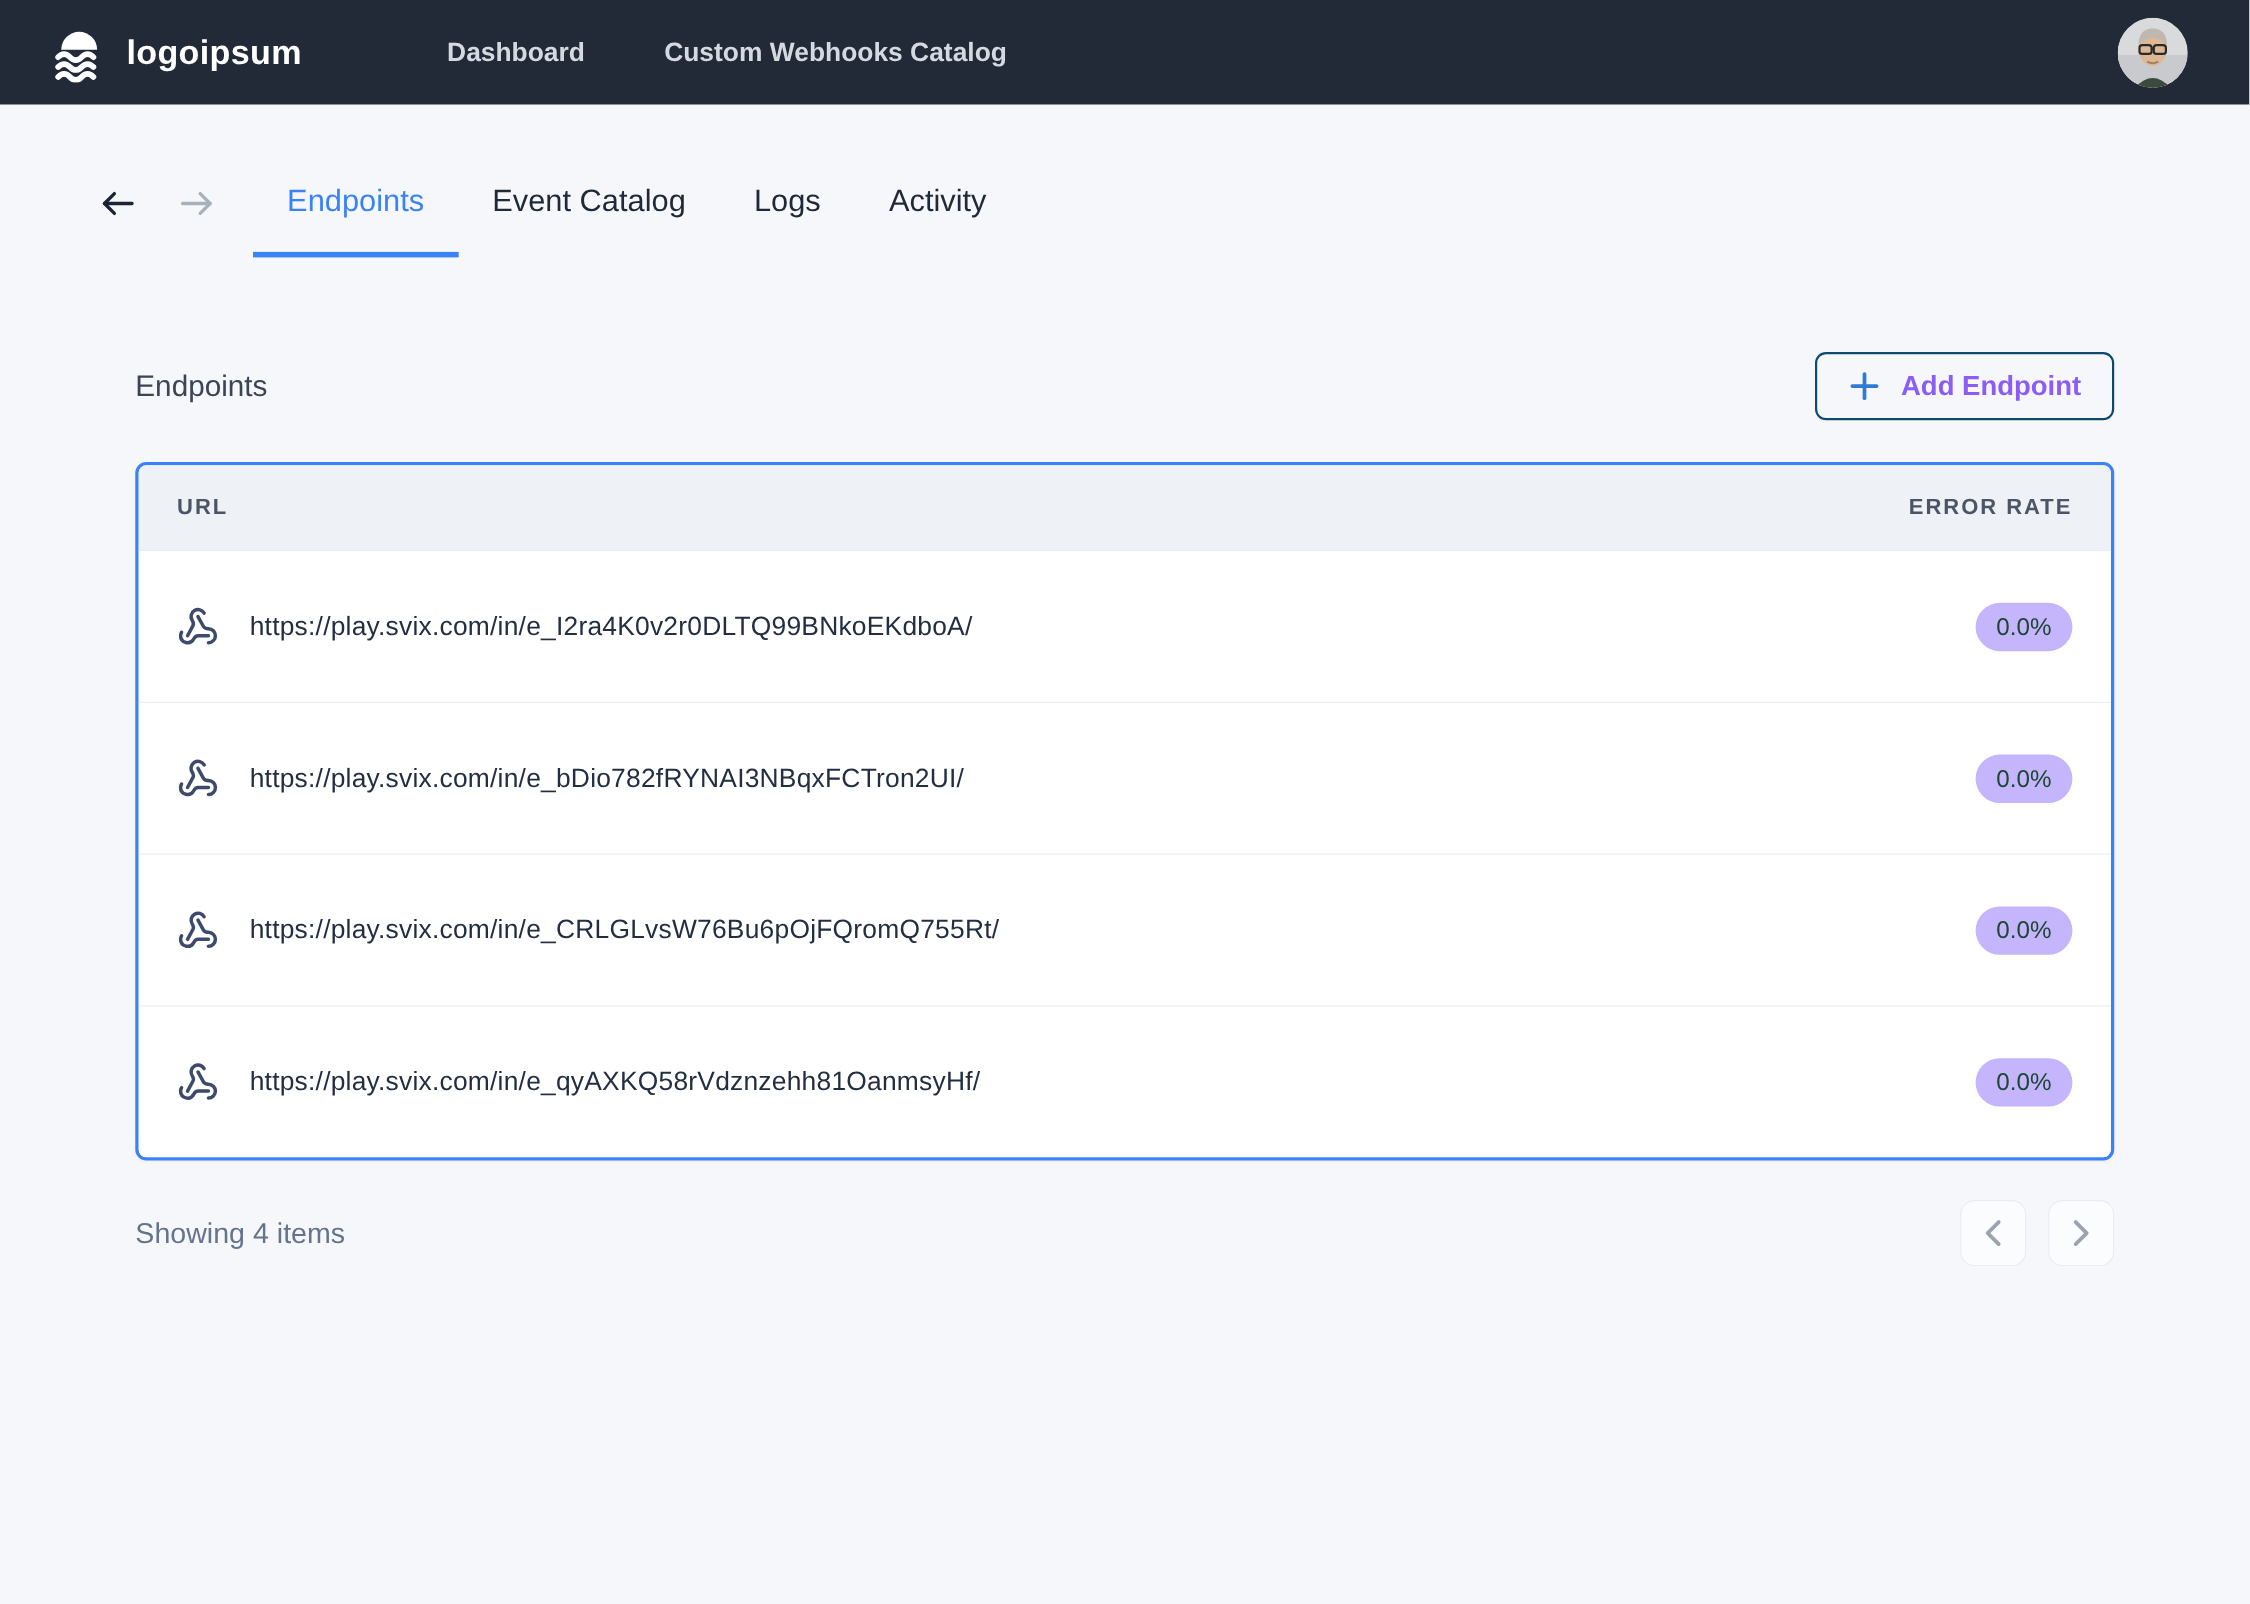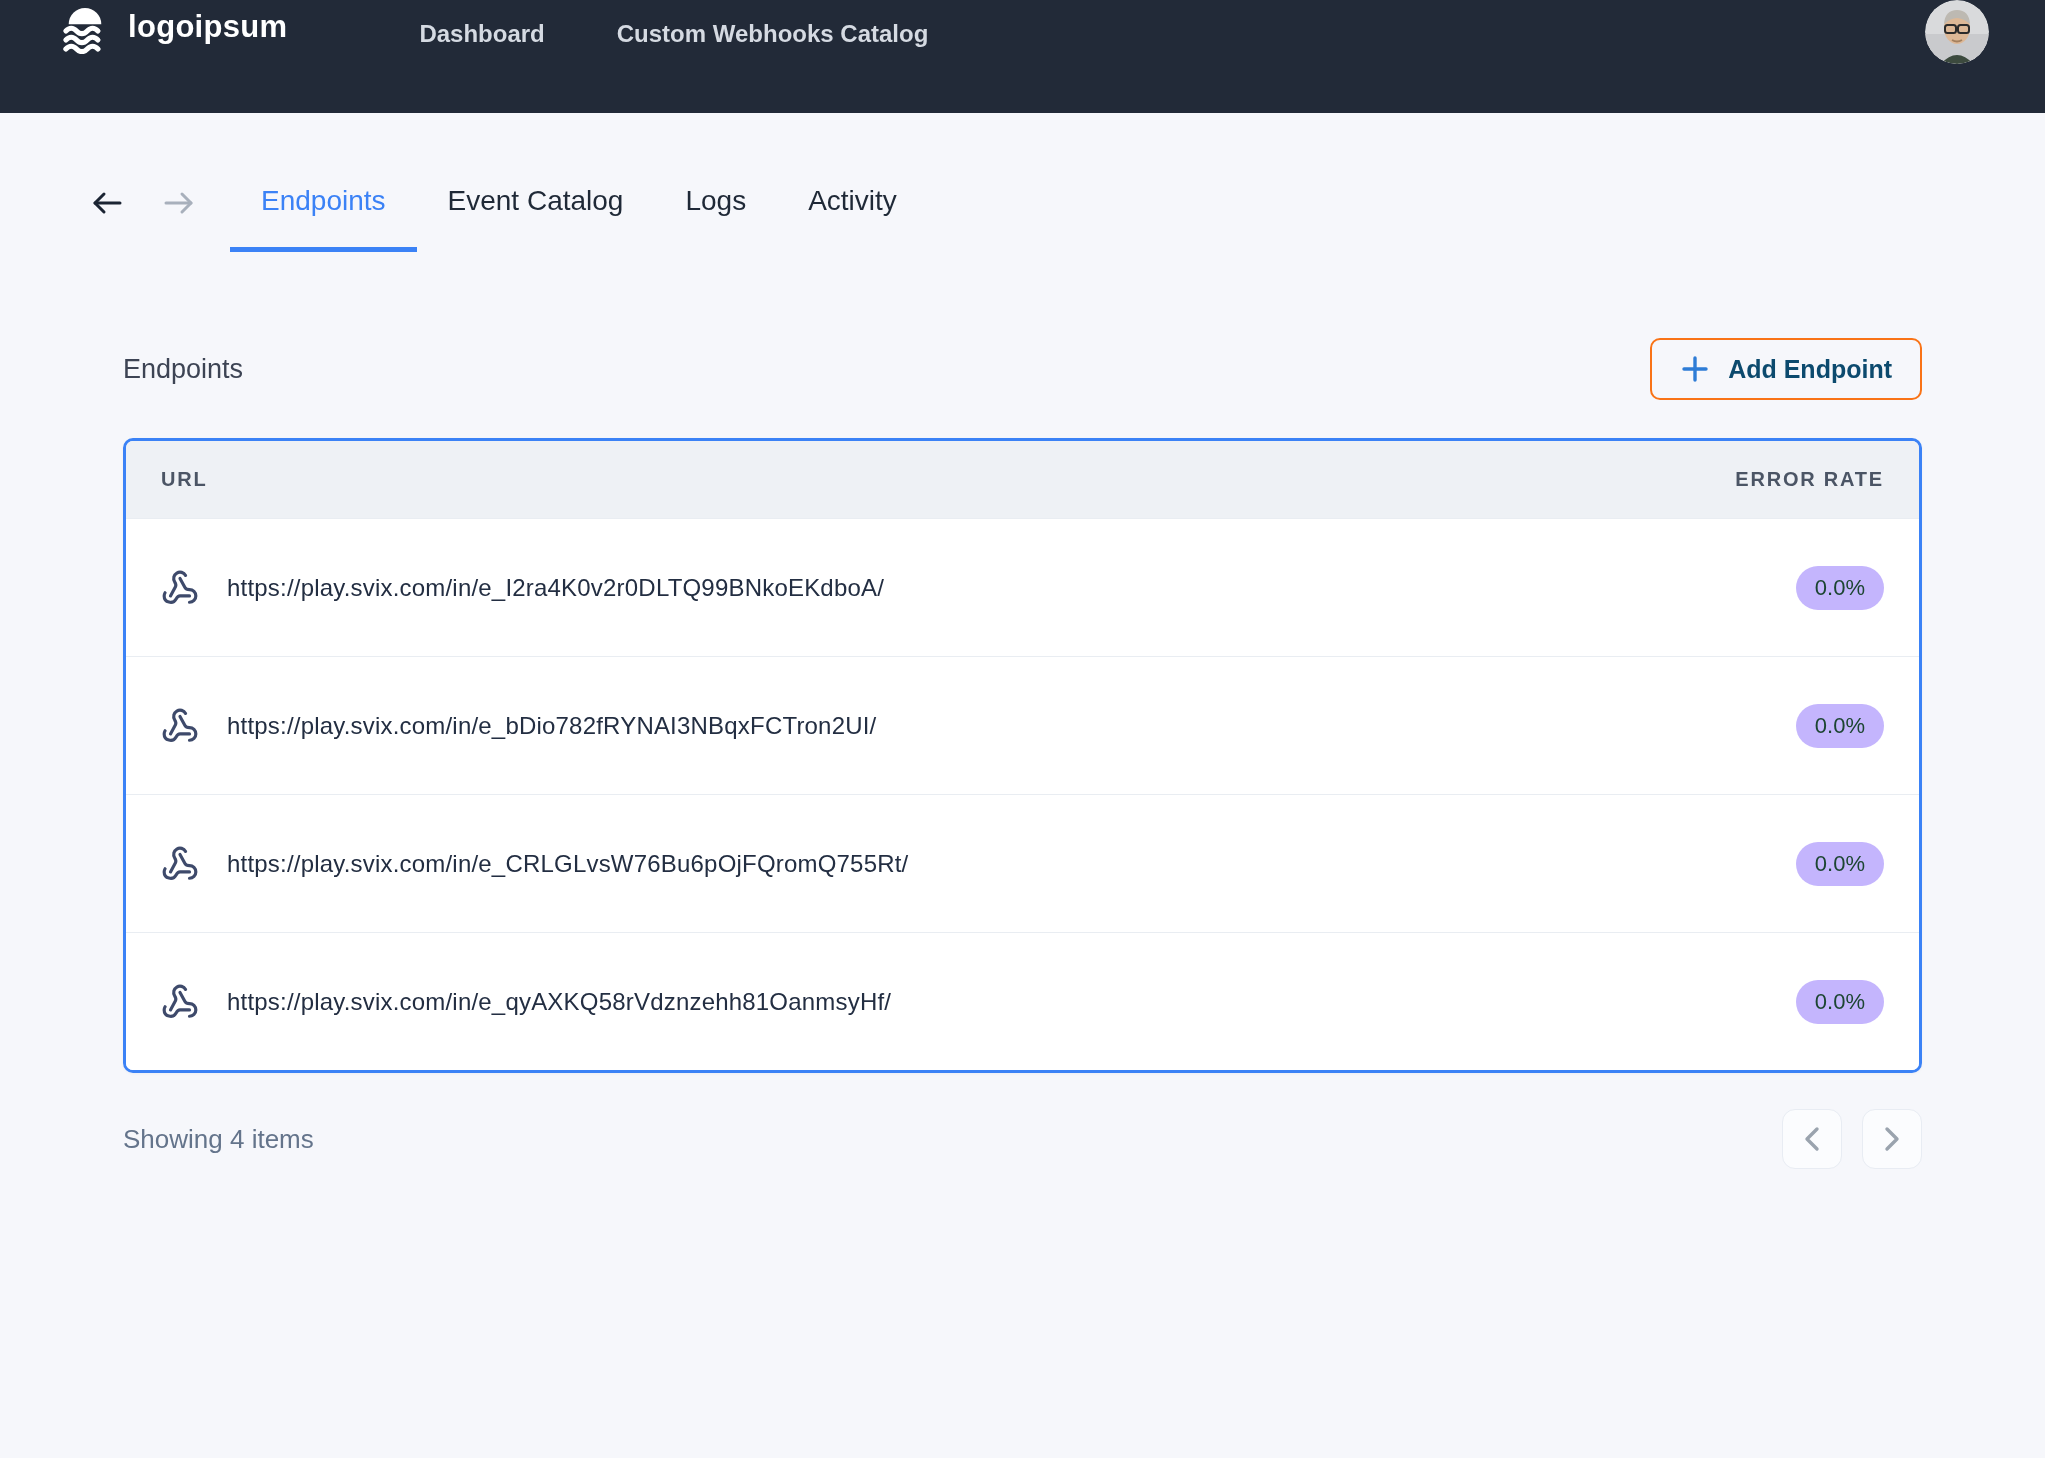--- a/index.html
+++ b/index.html
@@ -6,25 +6,25 @@
   html, body { width: 2045px; height: 1458px; }
   body {
     background: #F6F7FB;
     font-family: "Liberation Sans", sans-serif;
     color: #1F2937;
     overflow: hidden;
   }
 
   
   .navbar {
-    height: 113px;
+    height: 95px;
     background: #222A38;
     display: flex;
-    align-items: flex-start;
-    padding: 0 56px 0 58px;
+    align-items: center;
+    padding: 0 56px 0 45px;
   }
   .logo { display: flex; align-items: center; gap: 16px; }
   .logo-text {
     color: #FFFFFF;
     font-size: 31px;
     font-weight: bold;
     letter-spacing: 0.3px;
   }
   .nav-links {
     display: flex;
@@ -82,24 +82,24 @@
     margin-top: 86px;
     display: flex;
     justify-content: space-between;
     align-items: center;
   }
   .page-title { font-size: 27px; font-weight: 400; color: #3D4454; }
   .add-btn {
     display: flex;
     align-items: center;
     gap: 18px;
-    border: 2px solid #f97316;
+    border: 2px solid #0c4a6e;
     border-radius: 10px;
     background: transparent;
-    color: #0c4a6e;
+    color: #8b5cf6;
     font-family: "Liberation Sans", sans-serif;
     font-size: 25px;
     font-weight: bold;
     padding: 14px 28px;
     cursor: pointer;
   }
 
   
   .card {
     margin-top: 38px;

